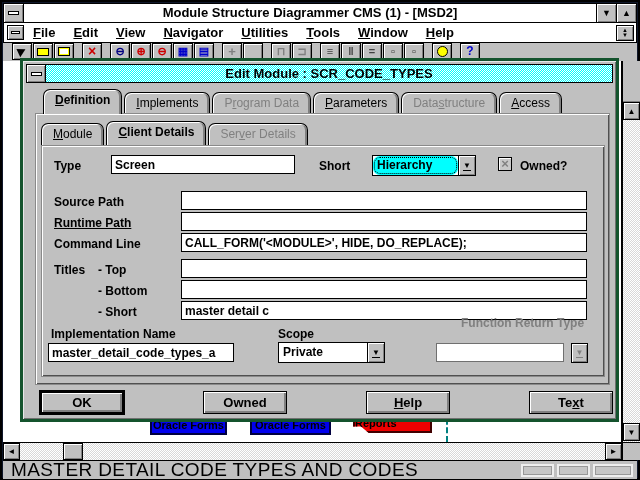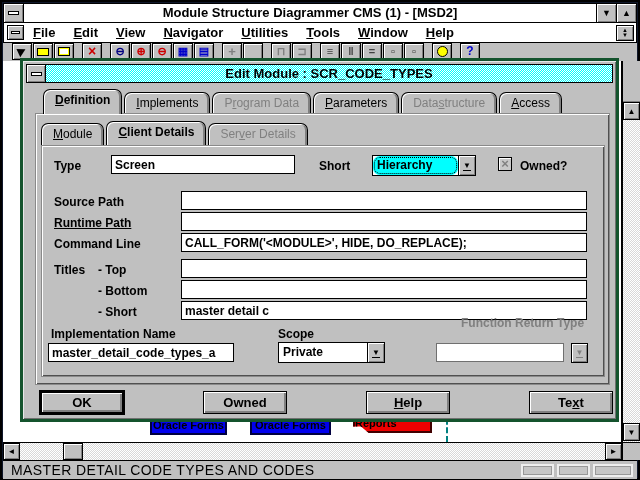--- a/index.html
+++ b/index.html
@@ -79,21 +79,21 @@
   #vs-top { position:absolute; left:0; top:0; width:17px; height:41px; background:#c0c0c0; border-bottom:1px solid #808080; }
   .sbtn { position:absolute; width:17px; height:18px; background:#c0c0c0; border:1px solid #000;
           box-shadow: inset 1px 1px 0 #fff, inset -1px -1px 0 #808080;
           display:flex; align-items:center; justify-content:center; font-size:8px; color:#000; }
   #hscroll { position:absolute; left:1px; top:440px; width:619px; height:18px; border-top:1px solid #000; }
   #hs-thumb { position:absolute; left:60px; top:0; width:20px; height:17px; }
   #corner { position:absolute; left:620px; top:440px; width:18px; height:18px; background:#c0c0c0; border-top:1px solid #000; border-left:1px solid #000;}
   
   #statusbar { position:absolute; left:1px; top:458px; right:1px; height:19px; background:#c0c0c0;
                border-top:1px solid #000; display:flex; align-items:center; }
-  #status-text { flex:1; padding-left:8px; font-size:14px; color:#000; letter-spacing:0.4px; white-space:nowrap; }
+  #status-text { flex:1; padding-left:8px; font-size:19px; color:#000; letter-spacing:0.4px; white-space:nowrap; }
   #status-panels { display:flex; gap:3px; margin-right:4px; }
   .sb-panel { height:13px; background:#c6c6c6; border:2px solid #eeeeee; box-shadow: inset 0 0 0 1px #989898; }
   .sb-panel:nth-child(1){ width:33px; } .sb-panel:nth-child(2){ width:33px; } .sb-panel:nth-child(3){ width:40px; }
   
   #dialog { position:absolute; left:18px; top:56px; width:599px; height:364px; background:#c0c0c0;
             border:3px solid #14532d; box-shadow: inset 1px 1px 0 #e8e8e8, inset -1px -1px 0 #707070; z-index:10; }
   #dlg-title { position:absolute; left:3px; top:3px; right:3px; height:19px; border:1px solid #000;
                display:flex; align-items:stretch; }
   #dlg-control { width:19px; border-right:1px solid #000; background:#c0c0c0;
                  box-shadow: inset 1px 1px 0 #fff, inset -1px -1px 0 #808080;

